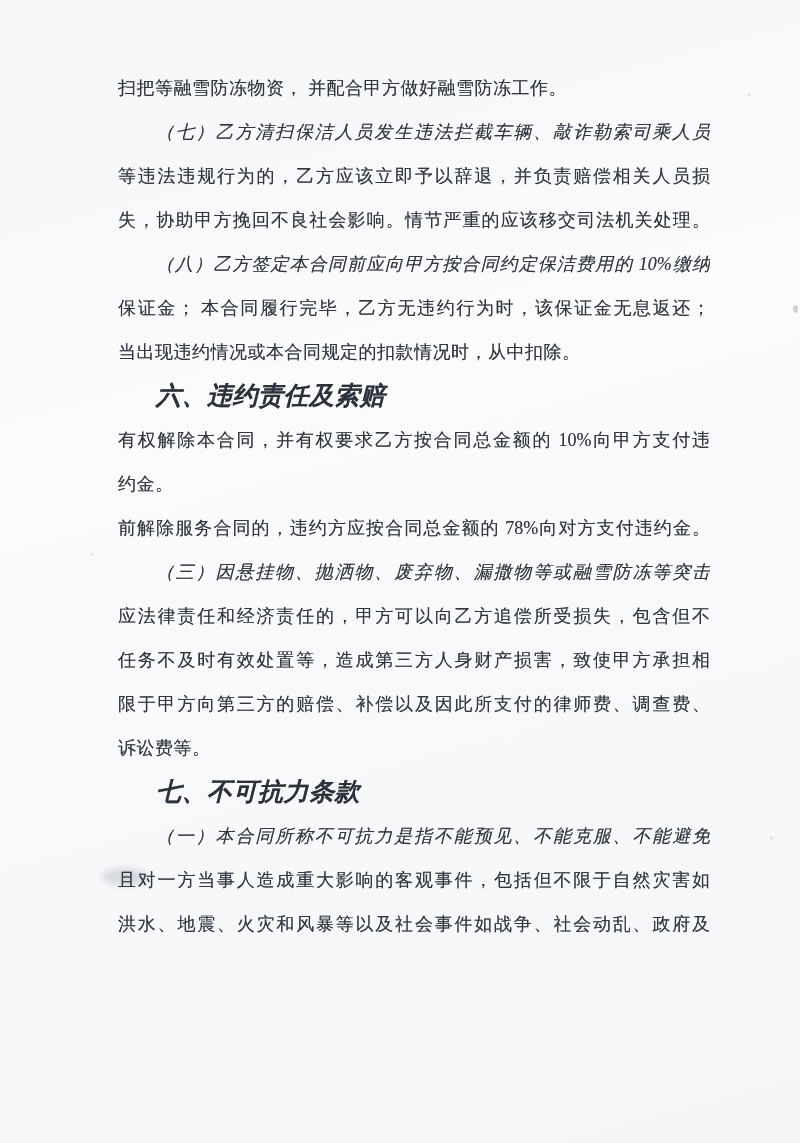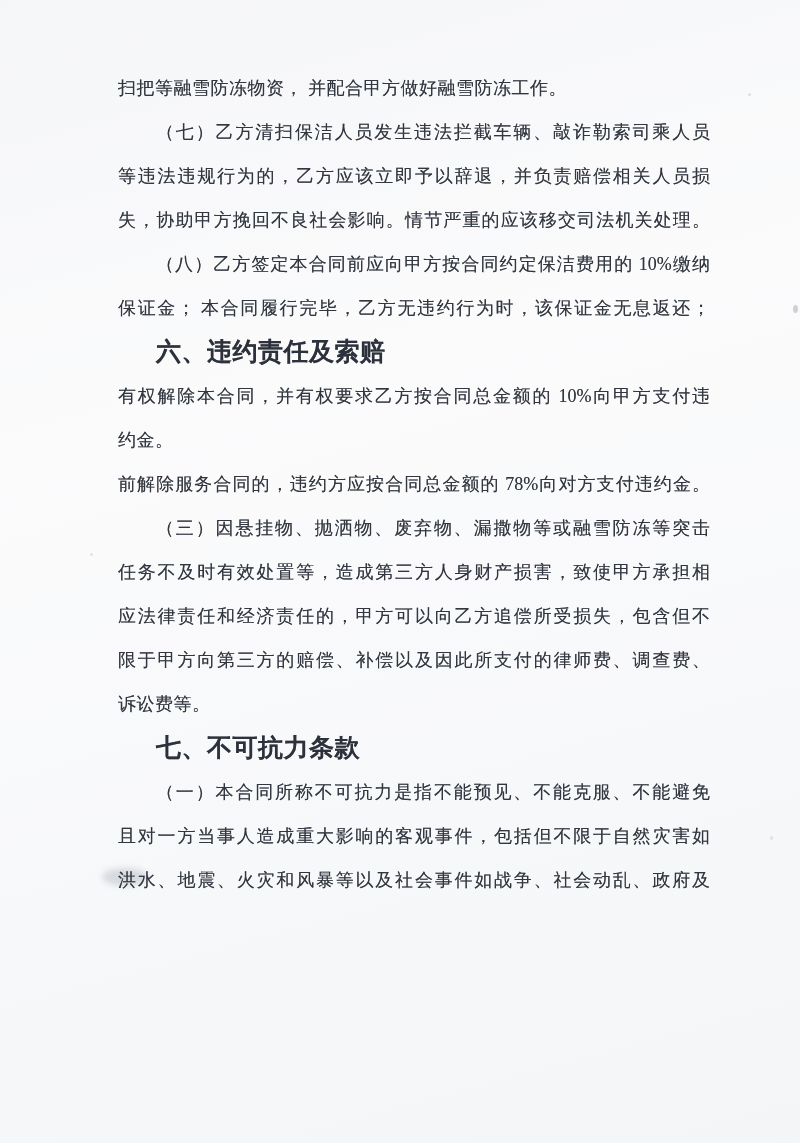--- a/index.html
+++ b/index.html
@@ -33,20 +33,21 @@
     line-height: 44px;
     font-size: 18px;
     color: #31363f;
     letter-spacing: 0.5px;
     white-space: pre-wrap;
     overflow: hidden;
     text-shadow: 0 0 0.5px rgba(49, 54, 63, 0.55);
   }
   .line.ind {
     text-indent: 38px;
+    font-style: italic;
   }
   .line.just {
     text-align: justify;
     text-align-last: justify;
     text-justify: inter-character;
     letter-spacing: 0;
   }
   .line.heading {
     font-weight: bold;
     font-size: 25px;
@@ -84,27 +85,28 @@
   <div class="speck speck-2"></div>
   <div class="speck speck-3"></div>
   <div class="speck speck-4"></div>
   <div class="textblock" id="textblock">
       <div class="line">扫把等融雪防冻物资， 并配合甲方做好融雪防冻工作。</div>
       <div class="line ind just">（七）乙方清扫保洁人员发生违法拦截车辆、敲诈勒索司乘人员</div>
       <div class="line just">等违法违规行为的，乙方应该立即予以辞退，并负责赔偿相关人员损</div>
       <div class="line just">失，协助甲方挽回不良社会影响。情节严重的应该移交司法机关处理。</div>
       <div class="line ind just">（八）乙方签定本合同前应向甲方按合同约定保洁费用的 10%缴纳</div>
       <div class="line just">保证金； 本合同履行完毕，乙方无违约行为时，该保证金无息返还；</div>
+      <div class="line">当出现违约情况或本合同规定的扣款情况时，从中扣除。</div>
       <div class="line heading ind">六、违约责任及索赔</div>
       <div class="line just">有权解除本合同，并有权要求乙方按合同总金额的 10%向甲方支付违</div>
       <div class="line">约金。</div>
       <div class="line just">前解除服务合同的，违约方应按合同总金额的 78%向对方支付违约金。</div>
       <div class="line ind just">（三）因悬挂物、抛洒物、废弃物、漏撒物等或融雪防冻等突击</div>
+      <div class="line just">应法律责任和经济责任的，甲方可以向乙方追偿所受损失，包含但不</div>
       <div class="line just">任务不及时有效处置等，造成第三方人身财产损害，致使甲方承担相</div>
-      <div class="line just">应法律责任和经济责任的，甲方可以向乙方追偿所受损失，包含但不</div>
       <div class="line just">限于甲方向第三方的赔偿、补偿以及因此所支付的律师费、调查费、</div>
       <div class="line">诉讼费等。</div>
       <div class="line heading ind">七、不可抗力条款</div>
       <div class="line ind just">（一）本合同所称不可抗力是指不能预见、不能克服、不能避免</div>
       <div class="line just">且对一方当事人造成重大影响的客观事件，包括但不限于自然灾害如</div>
       <div class="line just">洪水、地震、火灾和风暴等以及社会事件如战争、社会动乱、政府及</div>
     </div>
 </div>
 
 </body></html>

